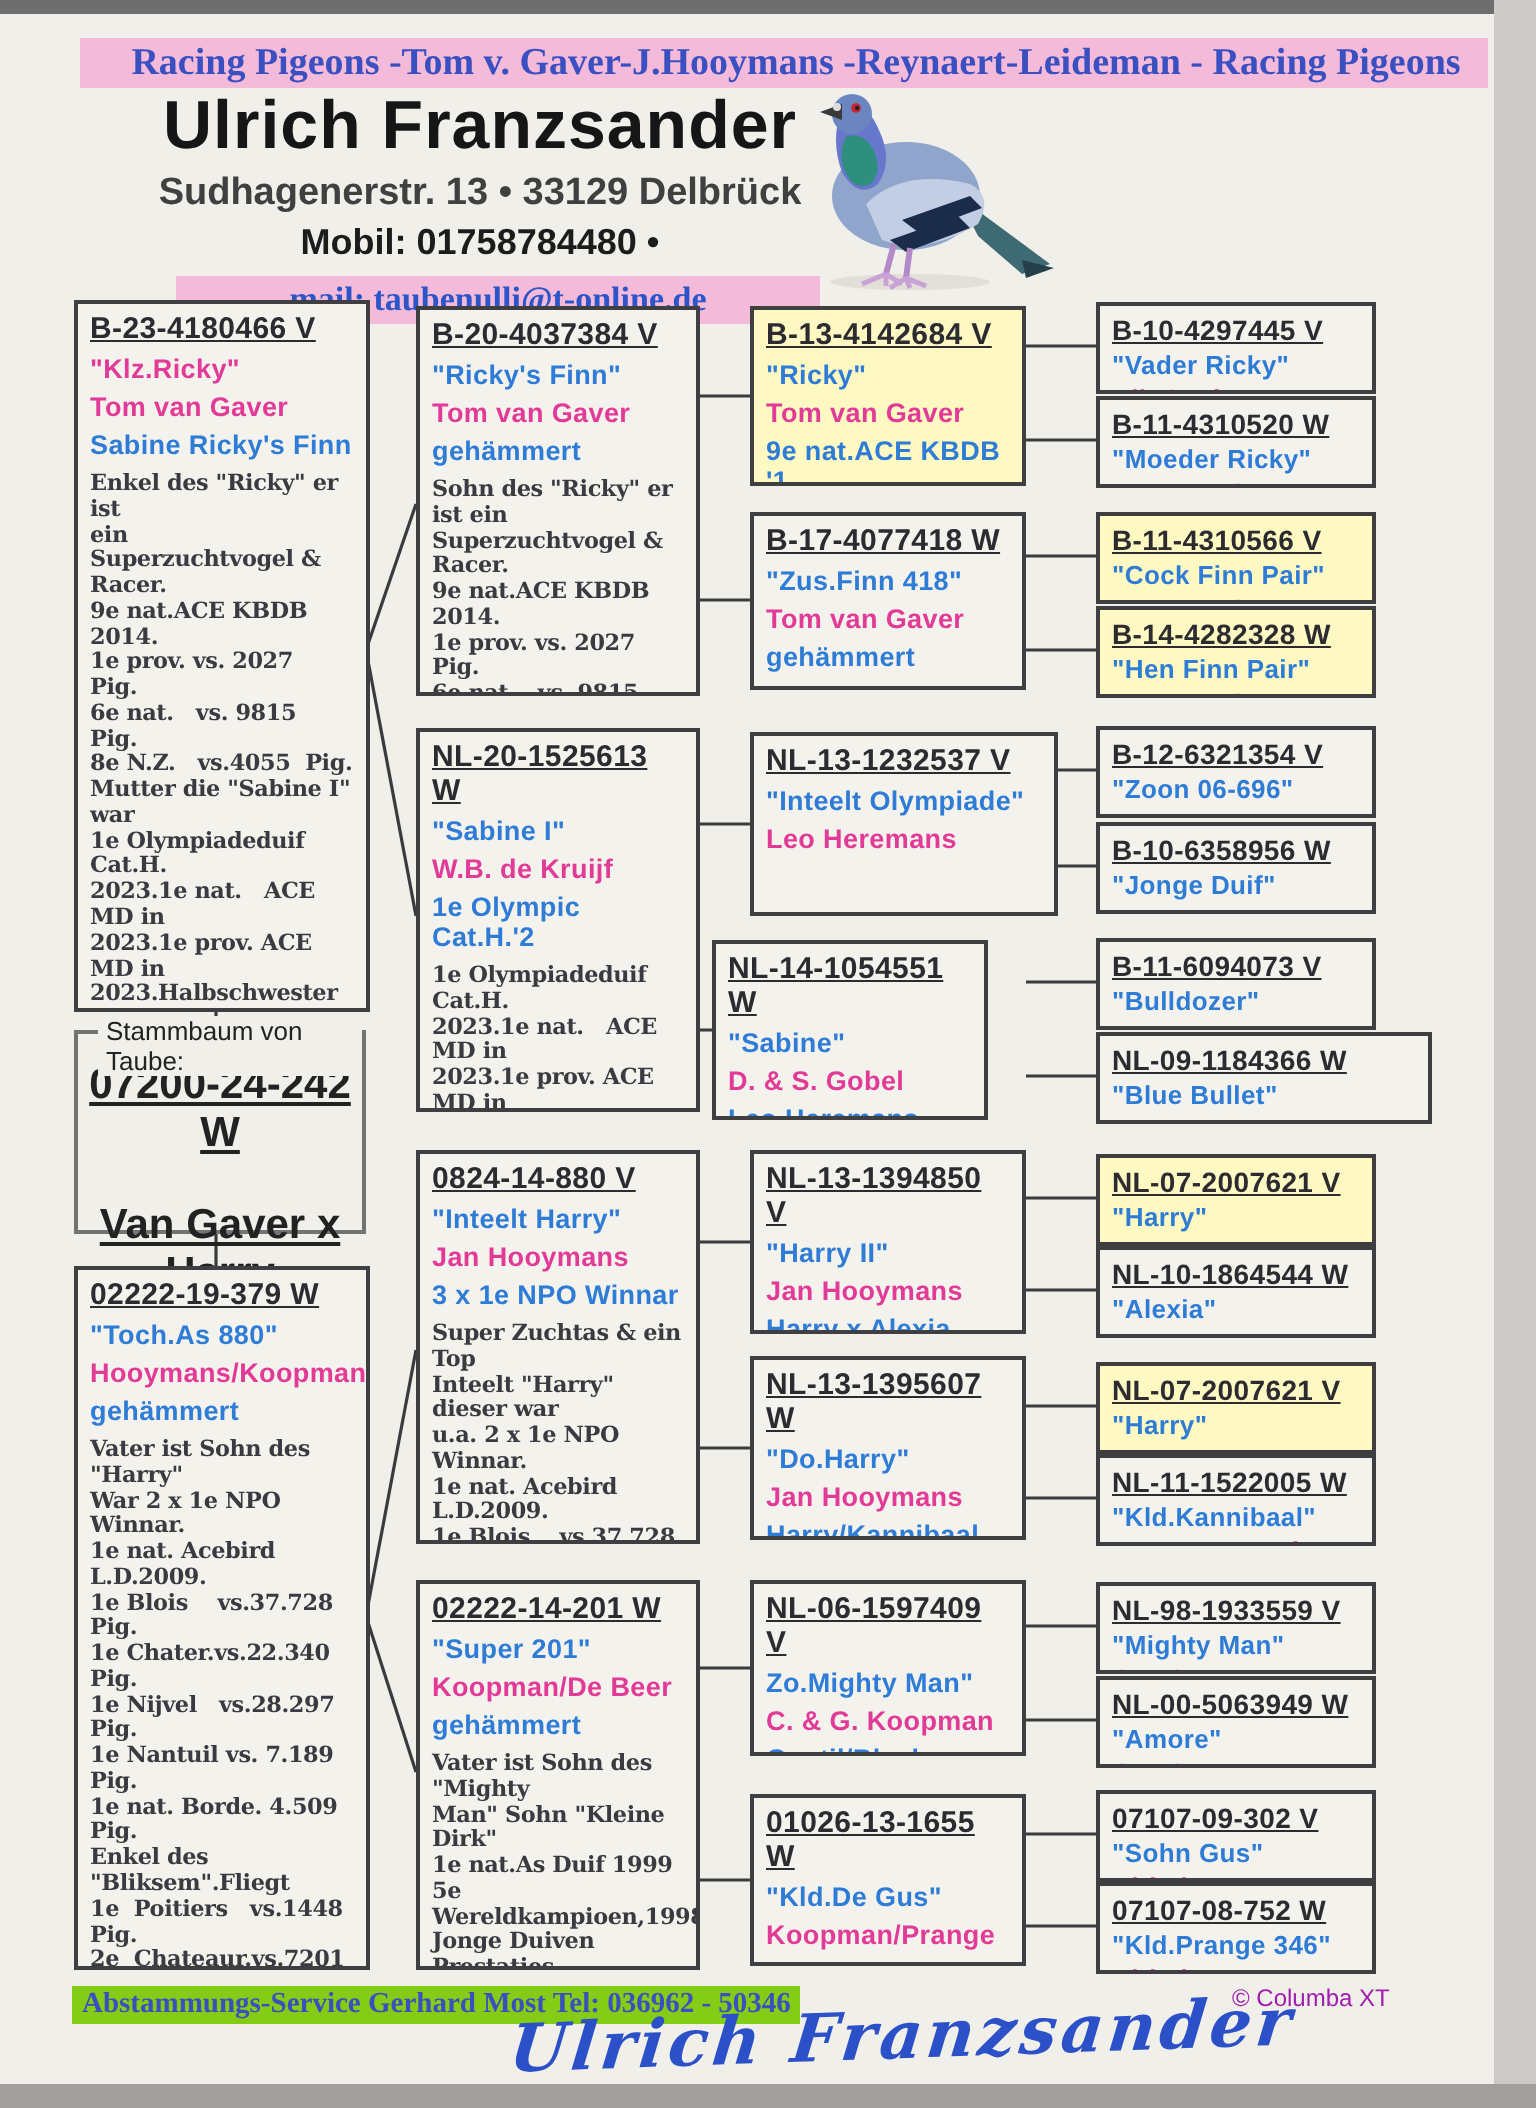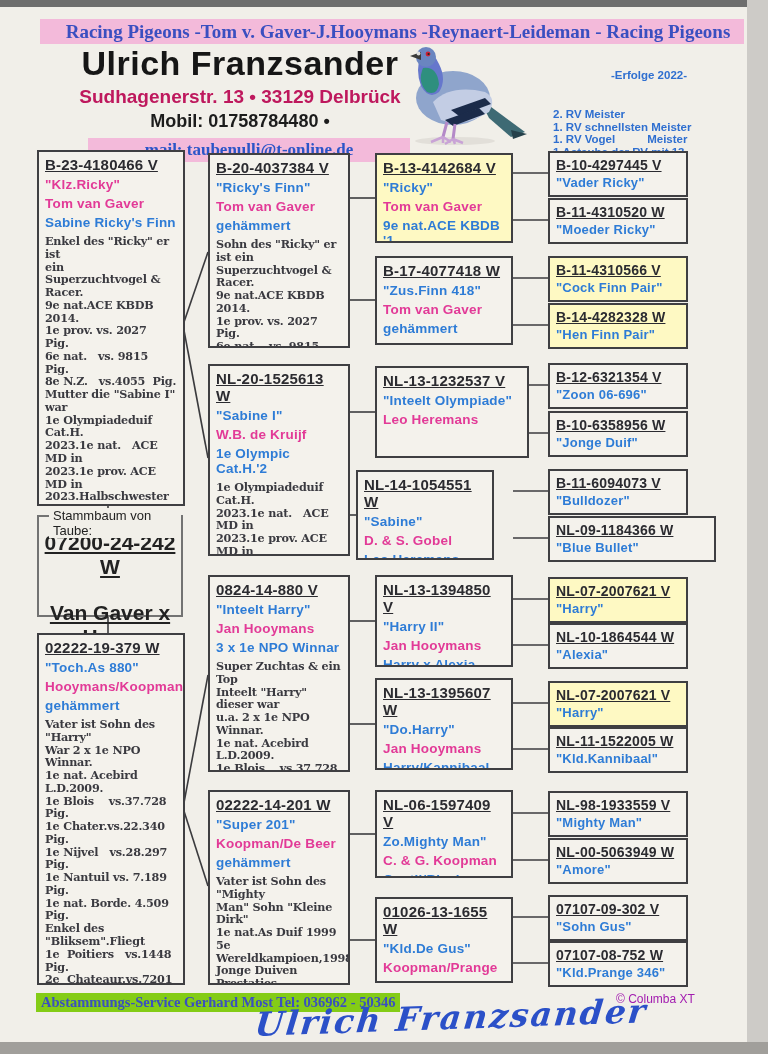--- a/index.html
+++ b/index.html
@@ -9,21 +9,21 @@
   .scan-top{position:absolute;left:0;top:0;width:768px;height:7px;background:#6e6e6e;}
   .scan-right{position:absolute;right:0;top:0;width:21px;height:1054px;background:#cdcbc7;}
   .scan-bottom{position:absolute;left:0;bottom:0;width:768px;height:12px;background:#a19f9b;}
   
   .banner{position:absolute;left:40px;top:19px;width:692px;height:25px;background:#f3bada;
           display:flex;align-items:center;justify-content:center;padding-left:12px;}
   .banner-text{font-family:"Liberation Serif",serif;font-weight:bold;font-size:19px;color:#3a4fc0;white-space:nowrap;}
   .owner-name{position:absolute;left:40px;top:44px;width:400px;text-align:center;
               font-size:34px;font-weight:bold;color:#161616;letter-spacing:0.5px;}
   .owner-address{position:absolute;left:40px;top:86px;width:400px;text-align:center;
-                 font-size:19px;font-weight:bold;color:#be185d;}
+                 font-size:19px;font-weight:bold;color:#404040;}
   .owner-mobile{position:absolute;left:40px;top:111px;width:400px;text-align:center;
                 font-size:18px;font-weight:bold;color:#1c1c1c;}
   .owner-mail{position:absolute;left:88px;top:138px;width:310px;text-align:center;background:#f3bada;
               font-family:"Liberation Serif",serif;font-size:17px;font-weight:bold;color:#2b55c8;padding:2px 6px;}
   .erfolge{position:absolute;left:553px;top:44px;width:192px;color:#2f6fd0;font-weight:bold;
            font-size:11.5px;line-height:12.6px;white-space:pre-wrap;}
   .erfolge-title{text-align:center;margin-bottom:1px;}
   
   .pbox{position:absolute;border:2px solid #3f3f42;background:#f4f2ec;box-sizing:border-box;
         padding:4px 6px;overflow:hidden;}
@@ -65,30 +65,20 @@
   <div class="scan-bottom"></div>
 
   <div class="banner">
     <span class="banner-text">Racing Pigeons -Tom v. Gaver-J.Hooymans -Reynaert-Leideman - Racing Pigeons</span>
   </div>
   <div class="owner-name">Ulrich Franzsander</div>
   <div class="owner-address">Sudhagenerstr. 13 • 33129 Delbrück</div>
   <div class="owner-mobile">Mobil: 01758784480 •</div>
   <div class="owner-mail">mail: taubenulli@t-online.de</div>
 
-  <div class="erfolge">
-    <div class="erfolge-title">-Erfolge 2022-</div>
-    <div>2. RV Meister
-1. RV schnellsten Meister
-1. RV Vogel          Meister
-1.Astaube der RV mit 13
-Preisen &amp; 1152,13 ASP.
-1.2.3.  As Vogel der RV
-4. As Vogel Westfalen's</div>
-  </div>
 
   <svg style="position:absolute;left:393px;top:40px;" width="144" height="108" viewBox="0 0 144 108">
     <ellipse cx="62" cy="101" rx="40" ry="4" fill="#e2dfd9"></ellipse>
     <path d="M86 58 L132 92 L118 97 L96 78 Z" fill="#3e6a74"></path>
     <path d="M118 90 L134 94 L120 99 Z" fill="#25404a"></path>
     <ellipse cx="60" cy="58" rx="37" ry="27" fill="#8fa5cc"></ellipse>
     <path d="M40 62 Q58 44 92 52 Q104 58 96 72 Q70 88 48 80 Z" fill="#c3cde4"></path>
     <path d="M58 70 L92 58 L98 64 L66 76 Z" fill="#1b2b4a"></path>
     <path d="M52 80 L86 68 L92 74 L60 86 Z" fill="#1b2b4a"></path>
     <path d="M28 14 Q40 10 46 24 Q54 40 46 52 Q36 60 28 46 Q22 30 28 14" fill="#67c"></path>

